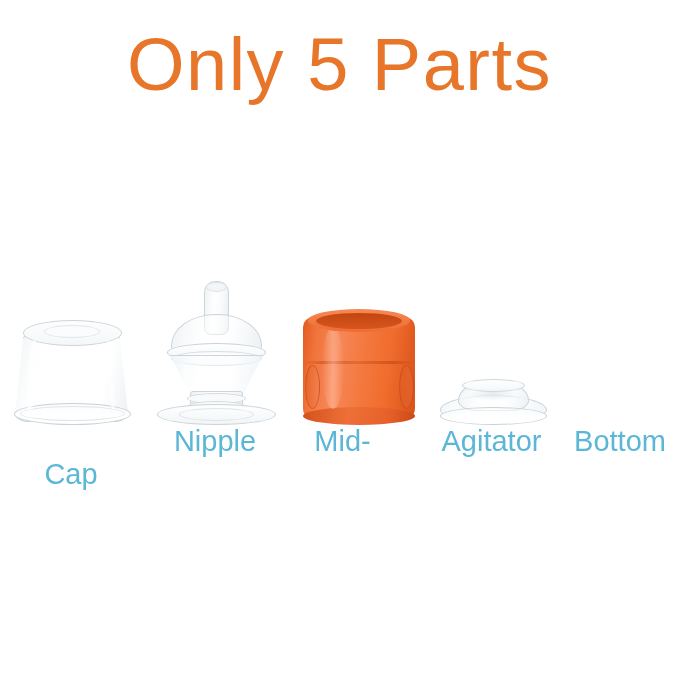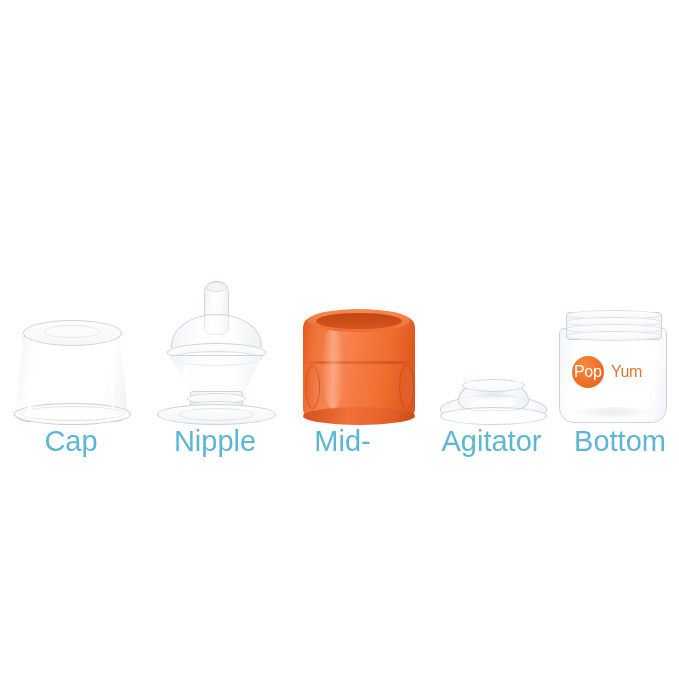--- a/index.html
+++ b/index.html
@@ -398,31 +398,32 @@
   }
   .label {
     position: absolute;
     color: #5CB6D6;
     font-family: "Liberation Sans", sans-serif;
     font-size: 29px;
     font-weight: 300;
     line-height: 34px;
     text-align: center;
   }
-  #label-cap       { left: 6px;   width: 130px; }
+  #label-cap       { left: 6px;   width: 130px; margin-top: 33px; }
   #label-nipple    { left: 150px; width: 130px; }
   #label-mid       { left: 276px; width: 133px; }
   #label-agitator  { left: 424px; width: 135px; }
   #label-bottom    { left: 556px; width: 128px; }
 </style>
 </head>
 <body>
 
 <div id="page">
 
+  <div id="title">Only 5 Parts</div>
 
   <div id="parts-row">
 
     <div class="part" id="cap-part">
       <div class="glass-body" id="cap-shell"></div>
       <div id="cap-top-ellipse"></div>
       <div id="cap-top-inner"></div>
       <div id="cap-bottom-ellipse"></div>
       <div id="cap-inner-rim"></div>
       <div class="sheen" id="cap-sheen-l"></div>
@@ -456,38 +457,20 @@
     </div>
 
     <div class="part" id="agit-part">
       <div id="agit-skirt"></div>
       <div id="agit-dome"></div>
       <div id="agit-inner-shade"></div>
       <div id="agit-dome-top"></div>
       <div id="agit-base-ellipse"></div>
     </div>
 
-    <div class="part" id="bottom-part">
-      <div id="bottom-body"></div>
-      <div id="bottom-inner-base"></div>
-      <div class="sheen" id="bottom-sheen-l"></div>
-      <div class="sheen" id="bottom-sheen-r"></div>
-
-      <div id="logo">
-        <div id="logo-circle"></div>
-        <div id="logo-pop">Pop</div>
-        <div id="logo-yum">Yum</div>
-      </div>
-
-      <div id="bottom-neck"></div>
-      <div class="thread" id="thread-1"></div>
-      <div class="thread" id="thread-2"></div>
-      <div class="thread" id="thread-3"></div>
-      <div class="thread" id="thread-4"></div>
-    </div>
 
   </div>
 
   <div id="labels">
     <div class="label" id="label-cap">Cap</div>
     <div class="label" id="label-nipple">Nipple</div>
     <div class="label" id="label-mid">
       <span>Mid-</span><br>
     </div>
     <div class="label" id="label-agitator">Agitator</div>

